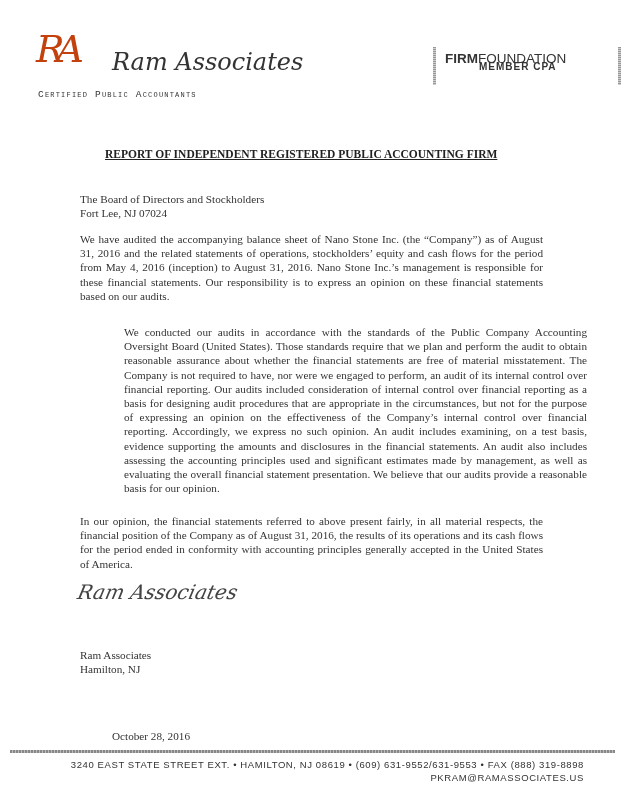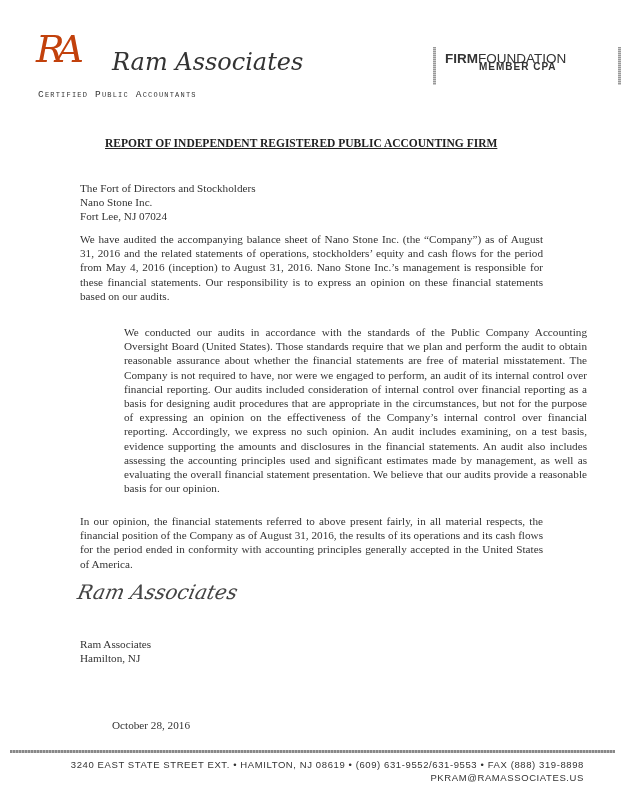--- a/index.html
+++ b/index.html
@@ -1,17 +1,17 @@
 <!DOCTYPE html>
 <html><head>
   <meta charset="utf-8">
   <style>
     html, body { margin: 0; padding: 0; background: #ffffff; }
     body { width: 624px; height: 805px; position: relative; overflow: hidden; color: #222; }
-    .serif { font-family: "Liberation Serif", "DejaVu Serif", serif; }
+    .serif { font-family: "Liberation Serif", "DejaVu Serif", serif; margin-top: 11px; }
 
     .logo-wrap { position: absolute; left: 36px; top: 30px; }
     .logo-mono { position: absolute; left: 0; top: 0; font-family: "DejaVu Serif", serif; font-style: italic; font-size: 38px; color: #c2410c; letter-spacing: -8px; line-height: 1; }
     .logo-name { position: absolute; left: 76px; top: 18px; font-family: "DejaVu Serif", serif; font-style: italic; font-size: 24px; color: #333; white-space: nowrap; }
     .cpa-line { position: absolute; left: 38px; top: 89px; font-size: 9.5px; letter-spacing: 1.2px; color: #333; font-variant: small-caps; font-family: Liberation Mono, monospace; white-space: nowrap; }
 
     .ff-box { position: absolute; left: 433px; top: 47px; width: 188px; height: 38px; }
     .ff-bar { position: absolute; top: 0; width: 3px; height: 38px; background: repeating-linear-gradient(#999 0 1px, #ccc 1px 2px); }
     .ff-bar.left { left: 0; } .ff-bar.right { right: 0; }
     .ff-title { position: absolute; left: 12px; top: 4px; font-size: 13.5px; color: #333; white-space: nowrap; font-family: "Liberation Sans", sans-serif; }
@@ -44,22 +44,21 @@
 <div class="ff-box">
   <div class="ff-bar left"></div>
   <div class="ff-title"><b>FIRM</b><span>FOUNDATION</span></div>
   <div class="ff-sub">MEMBER CPA</div>
   <div class="ff-bar right"></div>
 </div>
 
 <div class="report-title serif">REPORT OF INDEPENDENT REGISTERED PUBLIC ACCOUNTING FIRM</div>
 
 <div class="addr serif">
-  <div>The Fort of Directors and Stockholders</div>
-  <div>Nano Stone Inc.</div>
+  <div>The Board of Directors and Stockholders</div>
   <div>Fort Lee, NJ 07024</div>
 </div>
 
 <p class="para p1 serif">We have audited the accompanying balance sheet of Nano Stone Inc. (the “Company”) as of August 31, 2016 and the related statements of operations, stockholders’ equity and cash flows for the period from May 4, 2016 (inception) to August 31, 2016. Nano Stone Inc.’s management is responsible for these financial statements. Our responsibility is to express an opinion on these financial statements based on our audits.</p>
 <p class="para p2 serif">We conducted our audits in accordance with the standards of the Public Company Accounting Oversight Board (United States). Those standards require that we plan and perform the audit to obtain reasonable assurance about whether the financial statements are free of material misstatement. The Company is not required to have, nor were we engaged to perform, an audit of its internal control over financial reporting.  Our audits included consideration of internal control over financial reporting as a basis for designing audit procedures that are appropriate in the circumstances, but not for the purpose of expressing an opinion on the effectiveness of the Company’s internal control over financial reporting. Accordingly, we express no such opinion. An audit includes examining, on a test basis, evidence supporting the amounts and disclosures in the financial statements. An audit also includes assessing the accounting principles used and significant estimates made by management, as well as evaluating the overall financial statement presentation.  We believe that our audits provide a reasonable basis for our opinion.</p>
 <p class="para p3 serif">In our opinion, the financial statements referred to above present fairly, in all material respects, the financial position of the Company as of August 31, 2016, the results of its operations and its cash flows for the period ended in conformity with accounting principles generally accepted in the United States of America.</p>
 
 <div class="signature">Ram Associates</div>
 
 <div class="signer serif">

